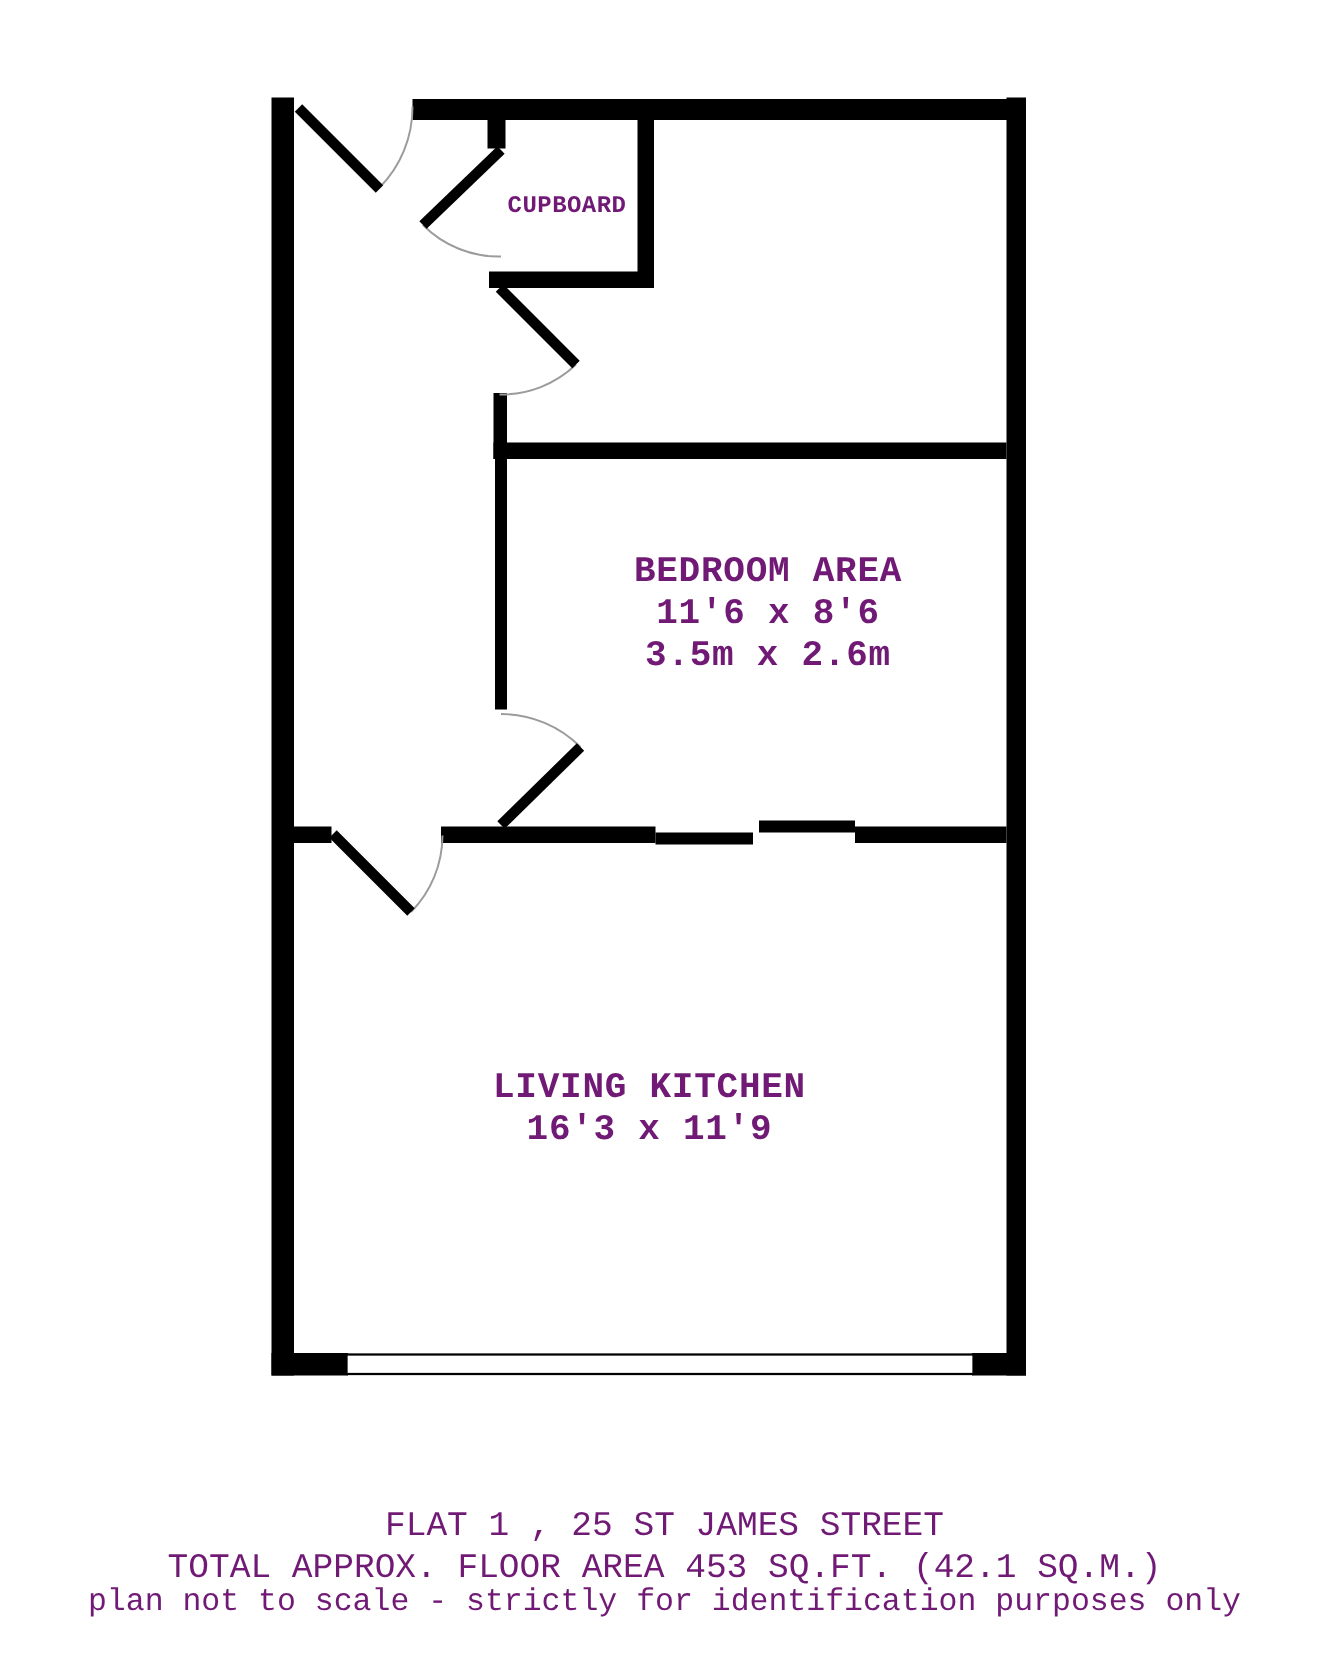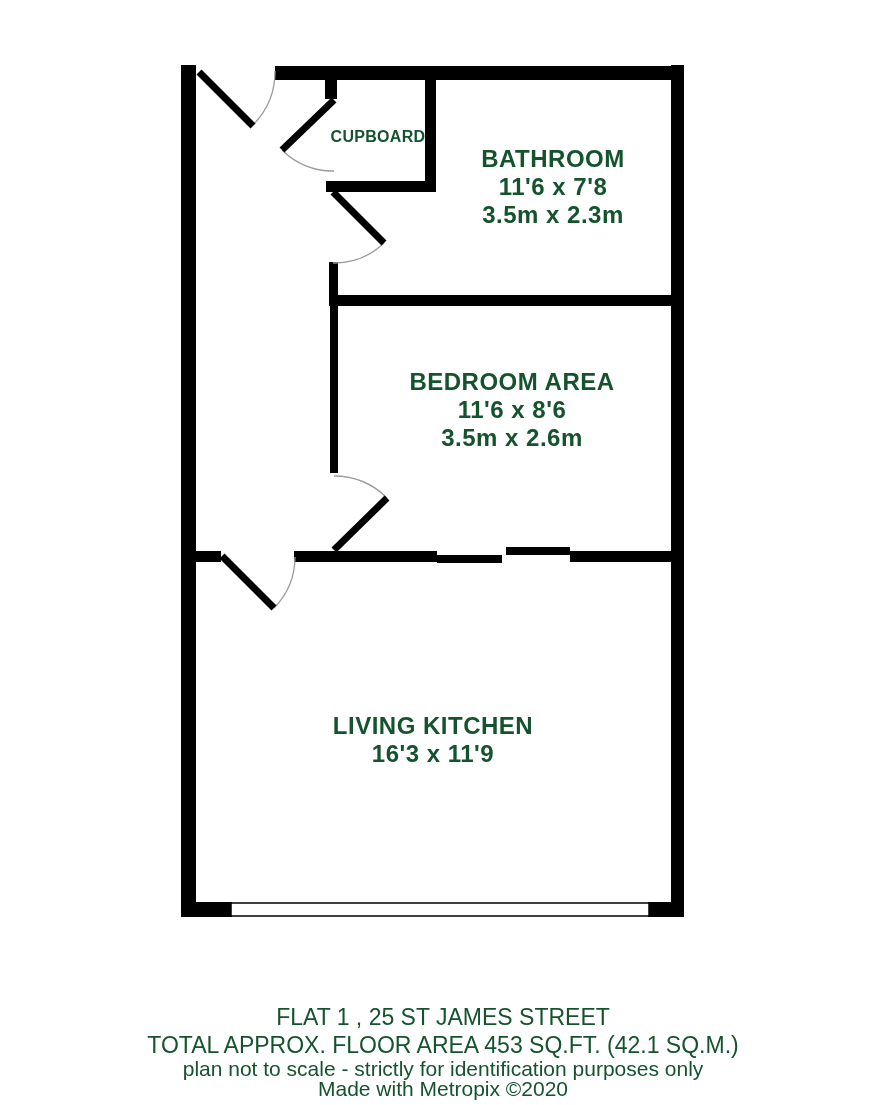--- a/index.html
+++ b/index.html
@@ -1,22 +1,22 @@
 <!DOCTYPE html>
 <html><head>
 <meta charset="utf-8">
 <style>
   html, body { margin: 0; padding: 0; background: #ffffff; }
   .canvas {
     position: relative;
     width: 886px;
     height: 1105px;
     background: #ffffff;
-    font-family: Liberation Sans, sans-serif;
-    color: #14532d;
+    font-family: Liberation Mono, monospace;
+    color: #701a75;
     overflow: hidden;
   }
   svg.plan { position: absolute; left: 0; top: 0; }
   .room-label {
     position: absolute;
     transform: translateX(-50%);
     text-align: center;
     font-weight: bold;
     white-space: nowrap;
     line-height: 28px;
@@ -73,37 +73,31 @@
     <line x1="334" y1="100" x2="282" y2="150" stroke="#000000" stroke-width="7"></line>
     <line x1="333" y1="192" x2="384" y2="243" stroke="#000000" stroke-width="7"></line>
     <line x1="334" y1="550" x2="387" y2="498" stroke="#000000" stroke-width="7"></line>
     <line x1="222" y1="556" x2="274" y2="608" stroke="#000000" stroke-width="7"></line>
   </svg>
 
   <div class="room-label small" style="left:378px; top:128px;">
     <div>CUPBOARD</div>
   </div>
 
-  <div class="room-label" style="left:553px; top:145px;">
-    <div>BATHROOM</div>
-    <div>11'6 x 7'8</div>
-    <div>3.5m x 2.3m</div>
-  </div>
 
   <div class="room-label" style="left:512px; top:352px;margin-top:16px;">
     <div>BEDROOM AREA</div>
     <div>11'6 x 8'6</div>
     <div>3.5m x 2.6m</div>
   </div>
 
   <div class="room-label" style="left:433px; top:712px;">
     <div>LIVING KITCHEN</div>
     <div>16'3 x 11'9</div>
   </div>
 
   <div class="footer">
     <div class="big">FLAT 1 , 25 ST JAMES STREET</div>
     <div class="big">TOTAL APPROX. FLOOR AREA 453 SQ.FT. (42.1 SQ.M.)</div>
     <div class="small">plan not to scale - strictly for identification purposes only</div>
-    <div class="small">Made with Metropix ©2020</div>
   </div>
 
 </div>
 
 </body></html>

